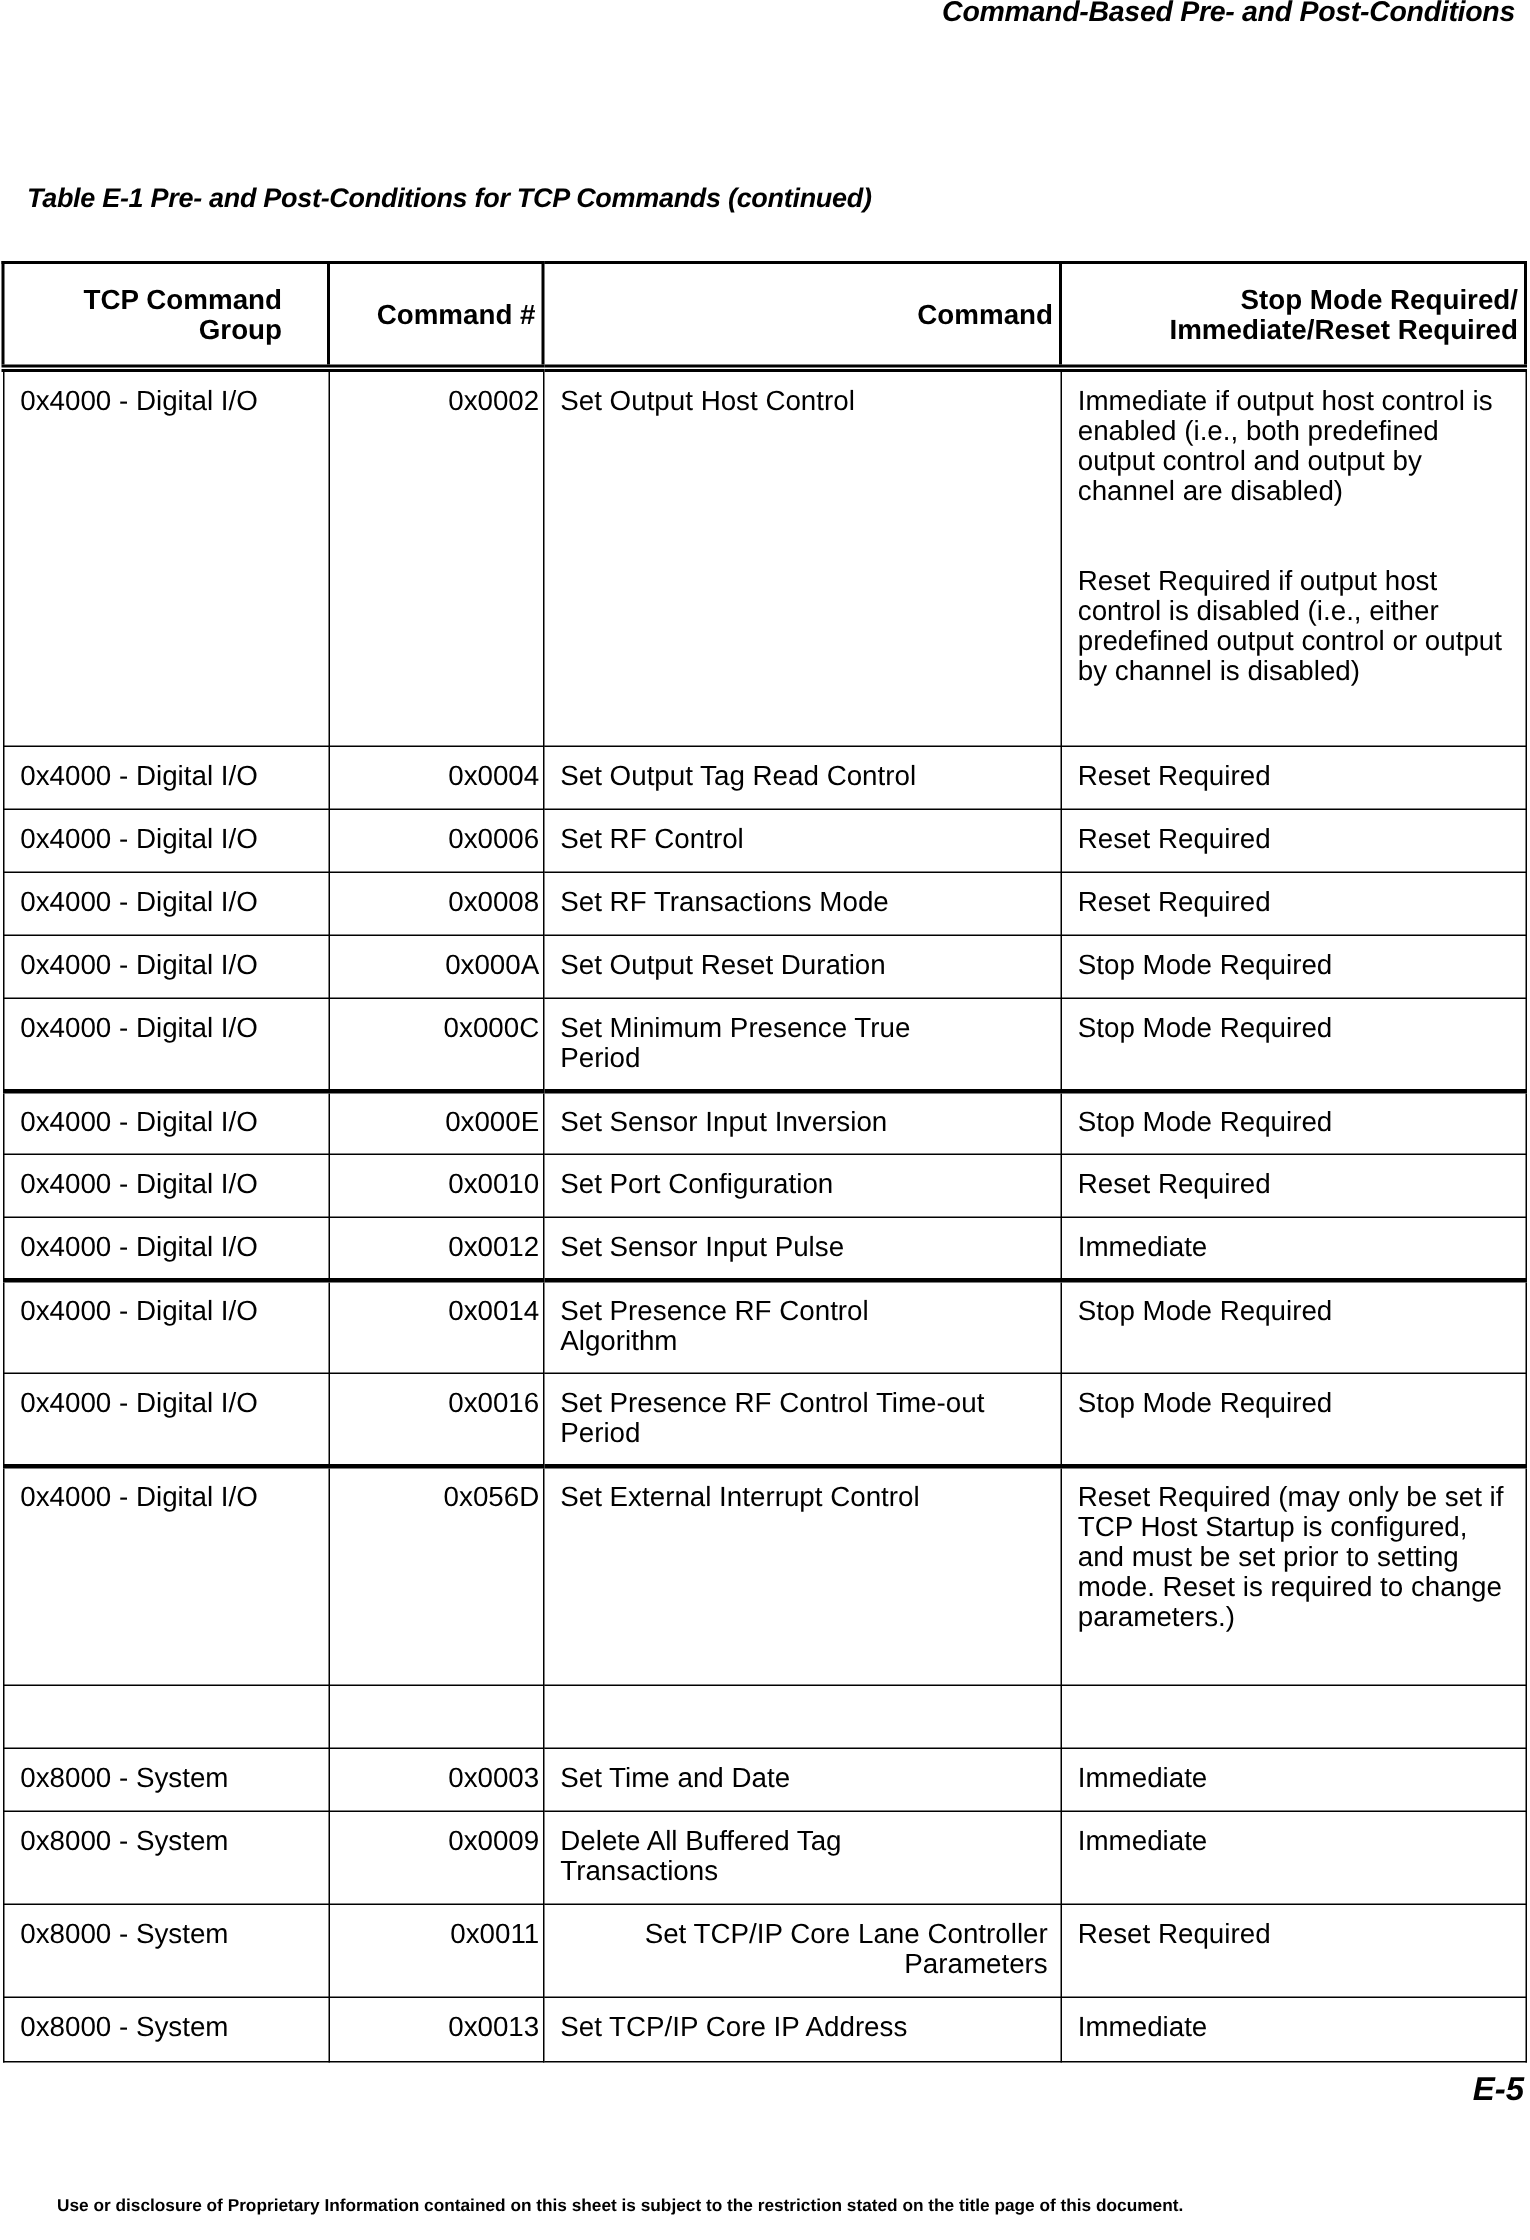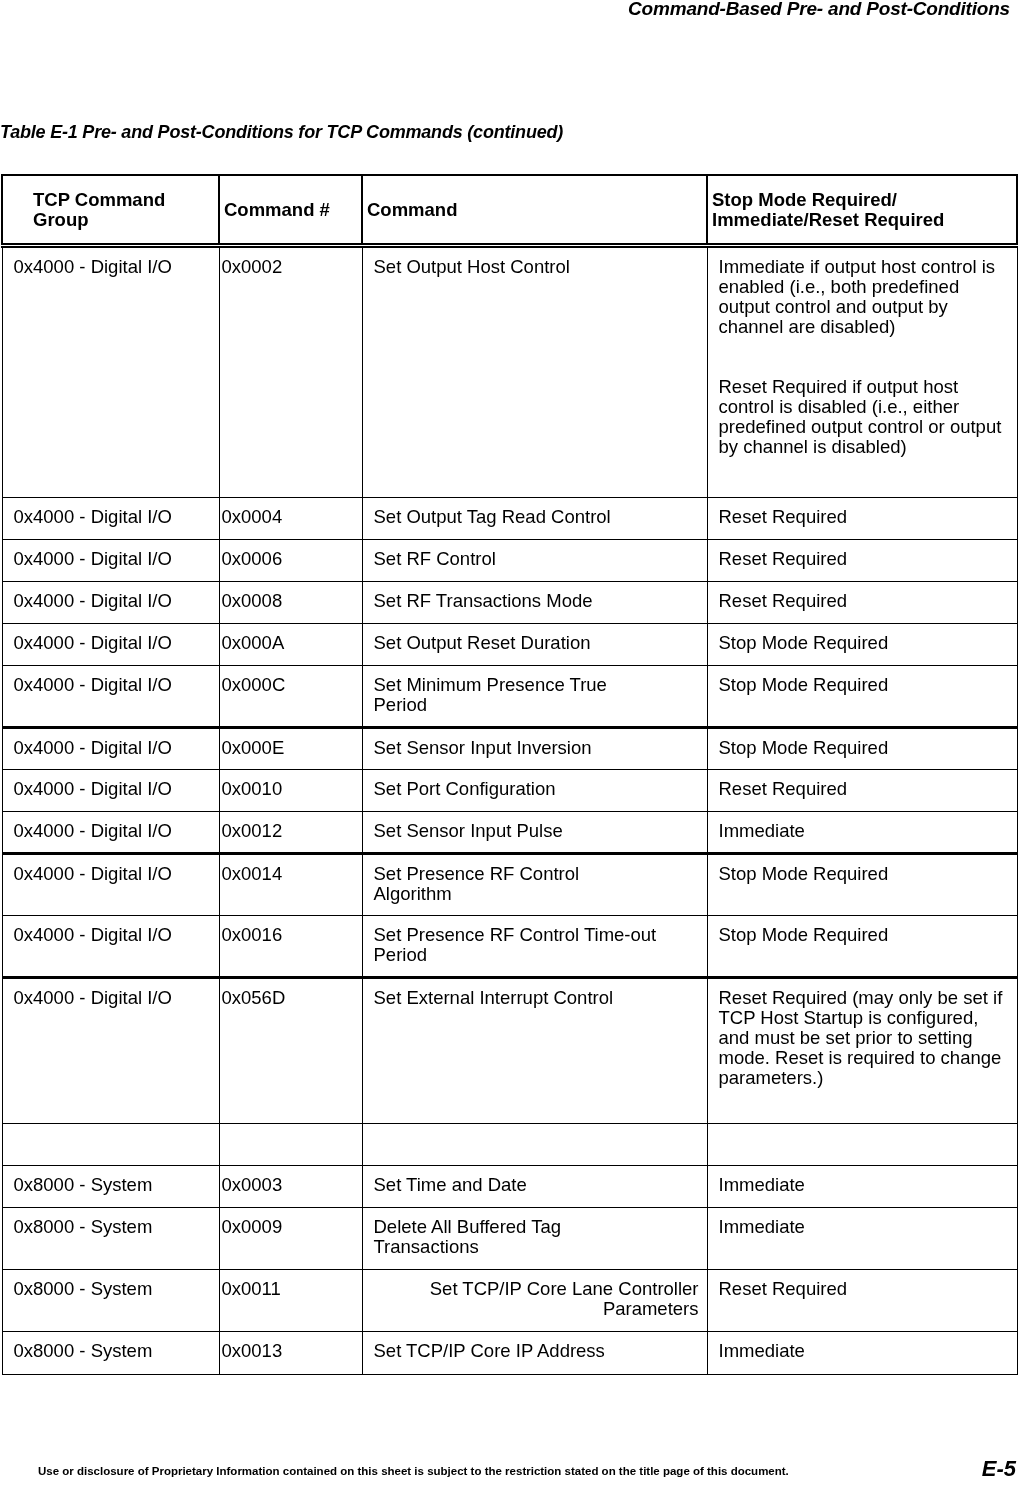--- a/index.html
+++ b/index.html
@@ -1,34 +1,34 @@
 <!DOCTYPE html>
 <html><head>
 <meta charset="utf-8">
 <style>
   html, body { margin:0; padding:0; background:#ffffff; }
   body { width:1020px; height:1493px; position:relative; overflow:hidden;
          font-family:"Liberation Sans", sans-serif; color:#000; }
   .running-head { position:absolute; right:10px; top:-2px; font-size:19px;
          font-weight:bold; font-style:italic; letter-spacing:-0.2px; }
-  .caption { position:absolute; left:0; top:122px; font-size:18px;
+  .caption { position:absolute; left:18px; top:122px; font-size:18px;
          font-weight:bold; font-style:italic; letter-spacing:-0.2px; }
   table { position:absolute; left:1px; top:174px; width:1015px;
          border-collapse:collapse; table-layout:fixed; font-size:18.5px; }
   col.c1 { width:217px; } col.c2 { width:143px; } col.c3 { width:345px; } col.c4 { width:310px; }
-  th { font-weight:bold; height:67px; vertical-align:middle; text-align:left;
+  th { font-weight:bold; height:67px; vertical-align:middle; text-align:right;
        border:2px solid #000; border-bottom:5px double #000; line-height:20px; padding:0 4px; }
   td { border:1.5px solid #000; vertical-align:top; padding:9px 11px 8px 11px;
        line-height:20px; }
-  td.num { text-align:left; padding-left:2px; padding-right:2px; }
+  td.num { text-align:right; padding-left:12px; padding-right:2px; }
   tr.thick-top td { border-top:3px solid #000; }
   .desc-p { display:block; }
   .desc-gap { display:block; height:40px; }
   .footer-text { position:absolute; left:6px; top:1465px; font-size:11.5px; font-weight:bold;margin-left:32px; }
-  .page-num { position:absolute; right:4px; top:1456px; font-size:22px;
+  .page-num { position:absolute; right:4px; top:1380px; font-size:22px;
          font-weight:bold; font-style:italic; }
 </style>
 </head>
 <body>
 
 <div class="running-head">Command-Based Pre- and Post-Conditions</div>
 <div class="caption">Table E-1  Pre- and Post-Conditions for TCP Commands (continued)</div>
 
 <table>
   <colgroup>

